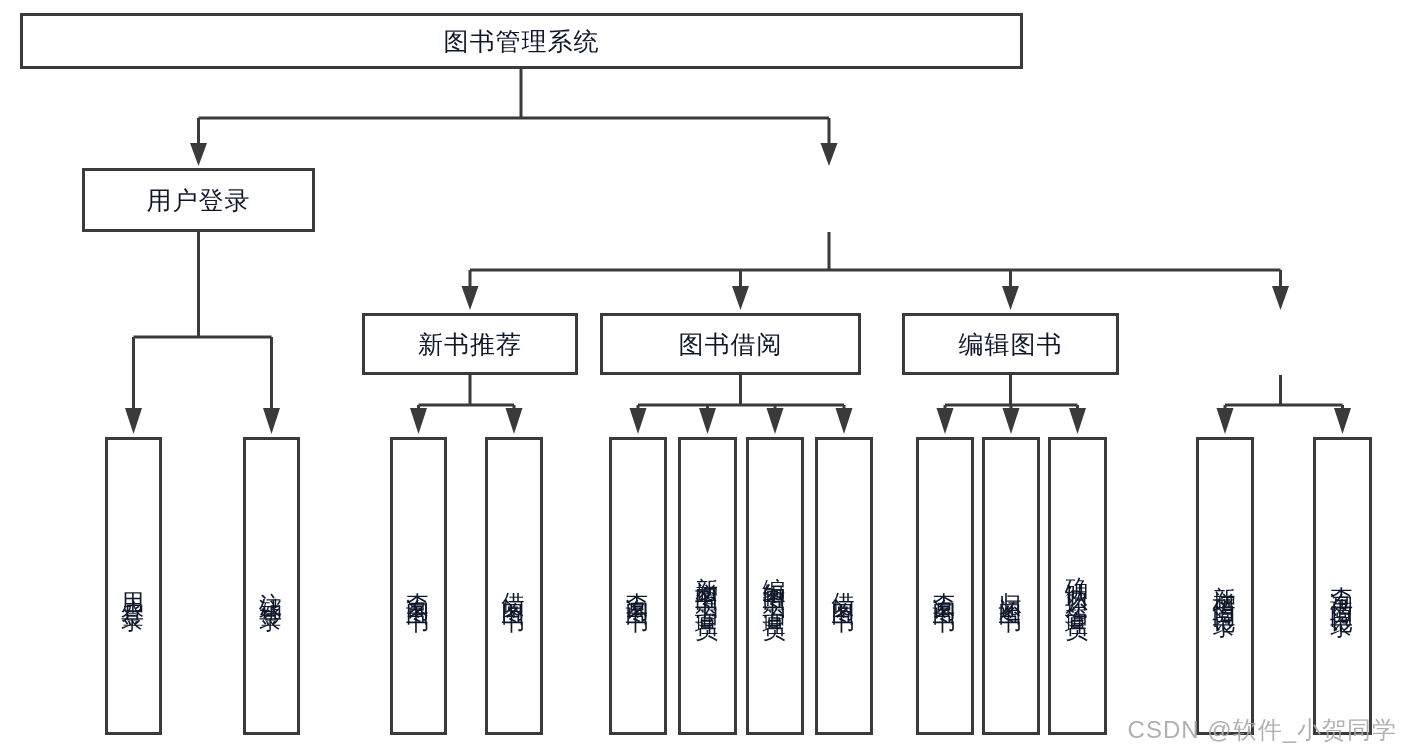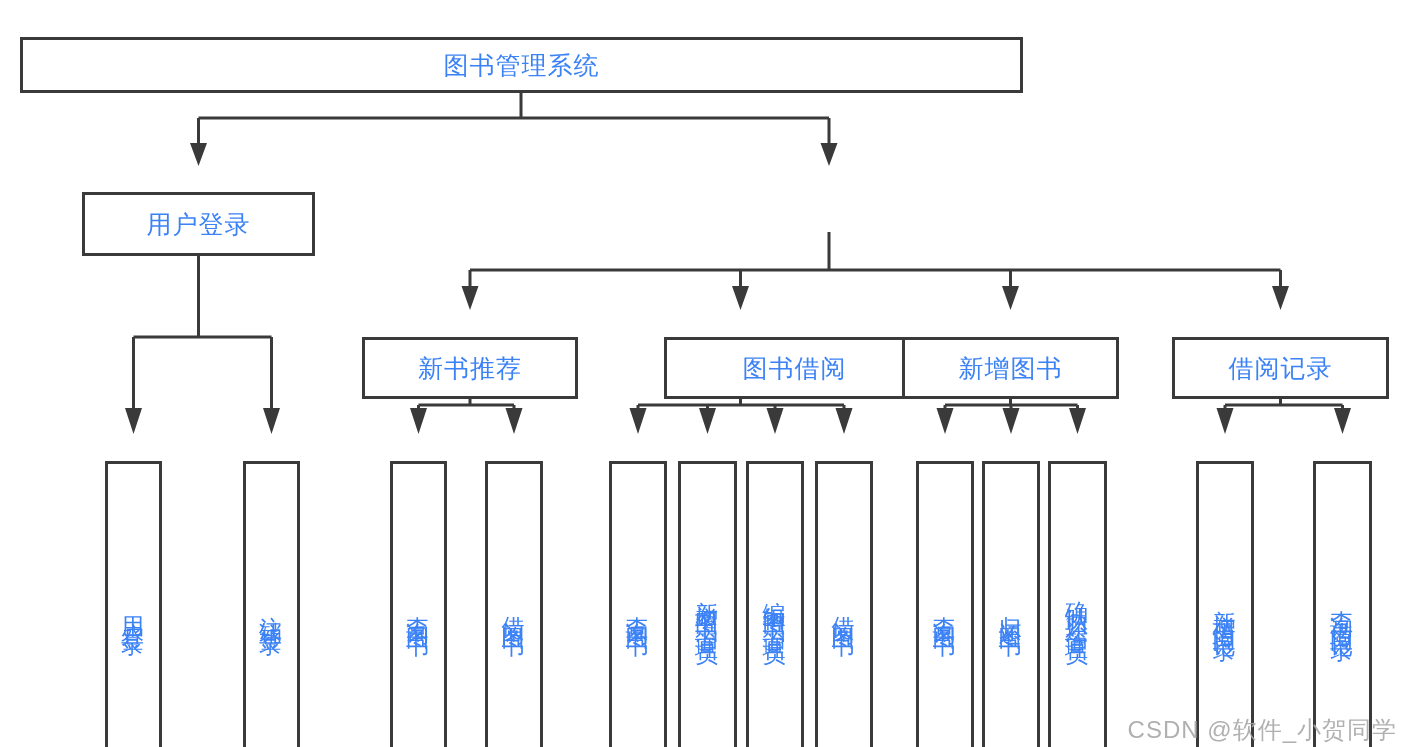--- a/index.html
+++ b/index.html
@@ -1,20 +1,20 @@
 <!DOCTYPE html>
 <html><head>
 <meta charset="utf-8">
 <style>
   html,body{margin:0;padding:0;background:#ffffff;}
   body{font-family:"Liberation Sans","DejaVu Sans",sans-serif;}
   .stage{position:relative;width:1405px;height:747px;background:#ffffff;overflow:hidden;}
   .wires{position:absolute;left:0;top:0;width:1405px;height:747px;}
   .node{position:absolute;box-sizing:border-box;border:3px solid #3a3a3a;background:#ffffff;
-        display:flex;align-items:center;justify-content:center;color:#3b82f6;margin-top:24px;}
+        display:flex;align-items:center;justify-content:center;color:#0f172a;}
   .hlabel{font-size:25px;letter-spacing:1px;white-space:nowrap;}
   .leaf{top:437px;height:298px;}
   .vlabel{writing-mode:vertical-rl;text-orientation:mixed;font-size:23px;letter-spacing:6px;
           white-space:nowrap;}
   .watermark{position:absolute;right:8px;top:714px;font-size:24px;color:#a8a8a8;
              letter-spacing:1px;opacity:.9;z-index:5;white-space:nowrap;}
 </style>
 </head>
 <body>
 
@@ -53,28 +53,25 @@
     <span class="hlabel">图书管理系统</span>
   </div>
 
   <div class="node" style="left:82px;top:168px;width:233px;height:64px;">
     <span class="hlabel">用户登录</span>
   </div>
 
   <div class="node" style="left:362px;top:313px;width:216px;height:62px;">
     <span class="hlabel">新书推荐</span>
   </div>
-  <div class="node" style="left:664px;top:313px;width:261px;height:62px;">
+  <div class="node" style="left:600px;top:313px;width:261px;height:62px;">
     <span class="hlabel">图书借阅</span>
   </div>
   <div class="node" style="left:902px;top:313px;width:217px;height:62px;">
-    <span class="hlabel">新增图书</span>
-  </div>
-  <div class="node" style="left:1172px;top:313px;width:217px;height:62px;">
-    <span class="hlabel">借阅记录</span>
+    <span class="hlabel">编辑图书</span>
   </div>
 
   <div class="node leaf" style="left:105px;width:57px;">
     <span class="vlabel">用户登录</span>
   </div>
   <div class="node leaf" style="left:243px;width:57px;">
     <span class="vlabel">注销登录</span>
   </div>
 
   <div class="node leaf" style="left:390px;width:57px;">

